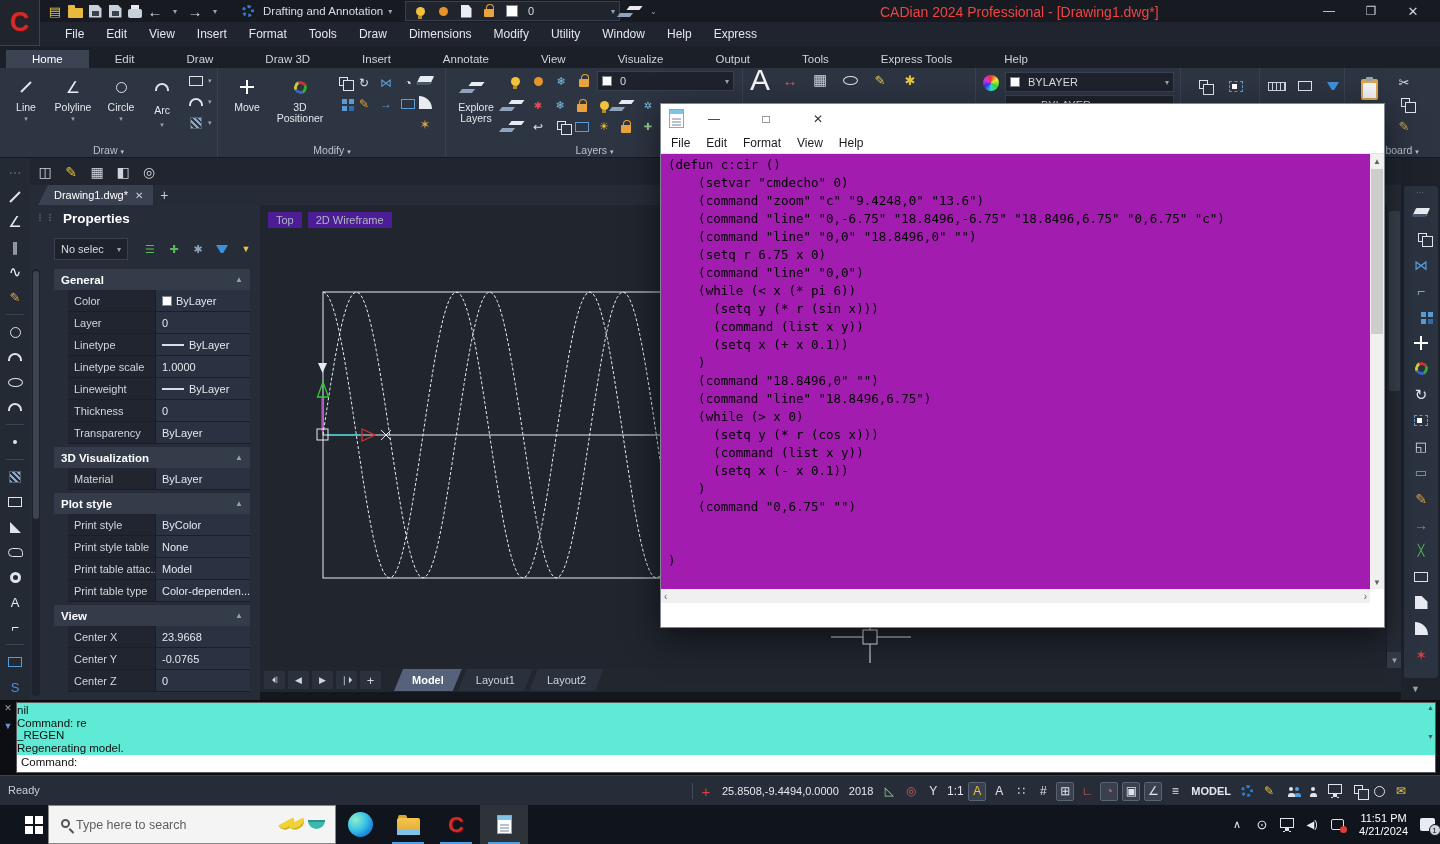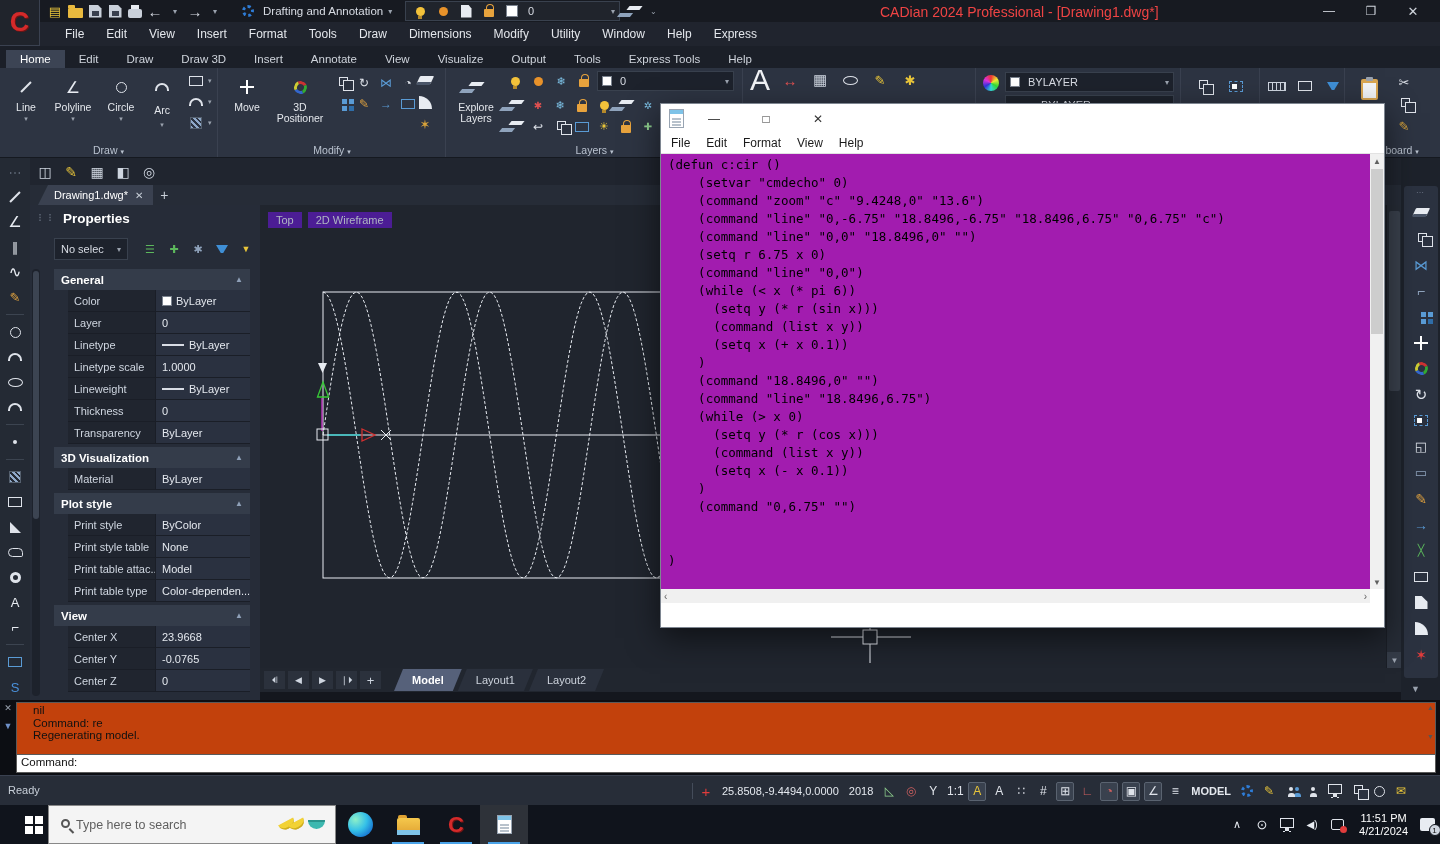--- a/index.html
+++ b/index.html
@@ -83,21 +83,21 @@
 #ws-combo{left:238px;top:1px;height:20px;display:flex;align-items:center;gap:5px;color:#d8dce4;font-size:11.5px}
 #qat-layer{left:405px;top:1px;width:215px;height:20px;background:#20242c;border:1px solid #39414e;display:flex;align-items:center;gap:3px;padding:0 4px;color:#d8dce4;font-size:11px}
 #qat-extra{left:624px;top:1px;height:20px;display:flex;align-items:center;gap:6px}
 #win-title{left:880px;top:4px;font-size:14px;color:#ef4444}
 #win-btns{right:6px;top:0;height:22px;display:flex}
 #win-btns .wb{width:42px;height:22px;display:flex;align-items:center;justify-content:center;color:#cfd4dc;font-size:12px}
 
 #menubar{left:40px;top:22px;width:1400px;height:24px;background:#20242e;display:flex;align-items:center;padding-left:14px}
 .mi{padding:0 11px;font-size:12px;color:#e4e7ec;line-height:24px}
 #rtabs{left:0;top:46px;width:1440px;height:22px;background:#1b1f28;display:flex;align-items:flex-end;padding-left:6px}
-.rtab{padding:3px 14px;font-size:11.5px;color:#cfd4dc}
+.rtab{padding:3px 26px;font-size:11.5px;color:#cfd4dc}
 .rtab.active{background:#3c4454;color:#fff}
 #ribbon{left:0;top:68px;width:1440px;height:90px;background:#2d3442;border-bottom:1px solid #151920}
 .rpanel{position:absolute;top:0;height:89px;border-right:1px solid #3a4150}
 .rlblrow{position:absolute;bottom:1px;left:0;right:0;text-align:center;font-size:10.5px;color:#b9c2cf}
 .rbig{position:absolute;top:2px;height:66px;display:flex;flex-direction:column;align-items:center;justify-content:flex-start;gap:3px;padding-top:5px}
 .rbig .icn{width:24px;height:24px;font-size:18px}
 .rlbl{font-size:10.5px;color:#e4e7ec;text-align:center;line-height:11px}
 .rcar{font-size:7px;color:#9aa2ae;line-height:6px}
 .rsm{display:flex;align-items:center;gap:2px;height:21px}
 .rgrid{display:flex;flex-wrap:wrap;align-content:flex-start}
@@ -145,21 +145,21 @@
 #cv-down{position:absolute;left:0;bottom:0;width:15px;height:16px;background:#343b47;color:#9aa2ae;font-size:8px;display:flex;align-items:center;justify-content:center}
 
 #modeltabs{left:260px;top:668px;width:1141px;height:24px;background:#21262f;display:flex;align-items:center;gap:3px;padding-left:4px}
 .mtn{width:21px;height:18px;background:#2b313c;color:#cfd6e0;font-size:9px;display:flex;align-items:center;justify-content:center}
 .mtab{height:22px;padding:0 18px;display:flex;align-items:center;font-size:11px;color:#cdd3dd;background:#2a303c;clip-path:polygon(9px 0,100% 0,calc(100% - 9px) 100%,0 100%);margin-left:-4px}
 .mtab.active{background:#56617a;color:#fff;font-weight:bold}
 #mtabs{display:flex;margin-left:14px}
 
 #cmd{left:0;top:700px;width:1440px;height:75px;background:#0c0e13}
 #cmd-side{position:absolute;left:2px;top:3px;width:12px;display:flex;flex-direction:column;align-items:center;gap:8px;color:#9aa2ae;font-size:9px}
-#cmd-hist{position:absolute;left:16px;top:2px;right:4px;height:53px;background:#c2410c;border:1px solid #5a5a5a;padding:1px 16px;overflow:hidden}
+#cmd-hist{position:absolute;left:16px;top:2px;right:4px;height:70px;background:#5eead4;border:1px solid #5a5a5a;padding:1px 0;overflow:hidden}
 .cline{font-size:11.5px;line-height:12.5px;color:#111}
 #cmd-arrows{position:absolute;right:6px;top:4px;display:flex;flex-direction:column;gap:22px;color:#555;font-size:7px}
 #cmd-input{position:absolute;left:16px;top:55px;right:4px;height:18px;background:#fff;border:1px solid #5a5a5a;border-top:none;font-size:11.5px;color:#111;padding:1px 4px}
 
 #statusbar{left:0;top:775px;width:1440px;height:30px;background:#272d38;border-top:1px solid #3a4150}
 #sb-ready{position:absolute;left:8px;top:8px;font-size:11px;color:#c8cfd8}
 #sb-cluster{position:absolute;left:692px;top:0;right:4px;height:30px;display:flex;align-items:center;gap:4px}
 #sb-cluster .icn{width:18px;height:19px;font-size:12px}
 .sbtxt{font-size:11px;color:#e4e8ee;white-space:nowrap;padding:0 3px}
 
@@ -817,20 +817,21 @@
   </div>
 
   <div class="abs" id="cmd">
     <div id="cmd-side">
       <span>✕</span>
       <span style="color:#6e90c8">▼</span>
     </div>
     <div id="cmd-hist">
         <div class="cline">nil</div>
         <div class="cline">Command: re</div>
+        <div class="cline">_REGEN</div>
         <div class="cline">Regenerating model.</div>
       </div>
     <div id="cmd-arrows">
         <span>▲</span>
         <span>▼</span>
       </div>
     <div id="cmd-input">Command:</div>
   </div>
 
   <div class="abs" id="statusbar">

